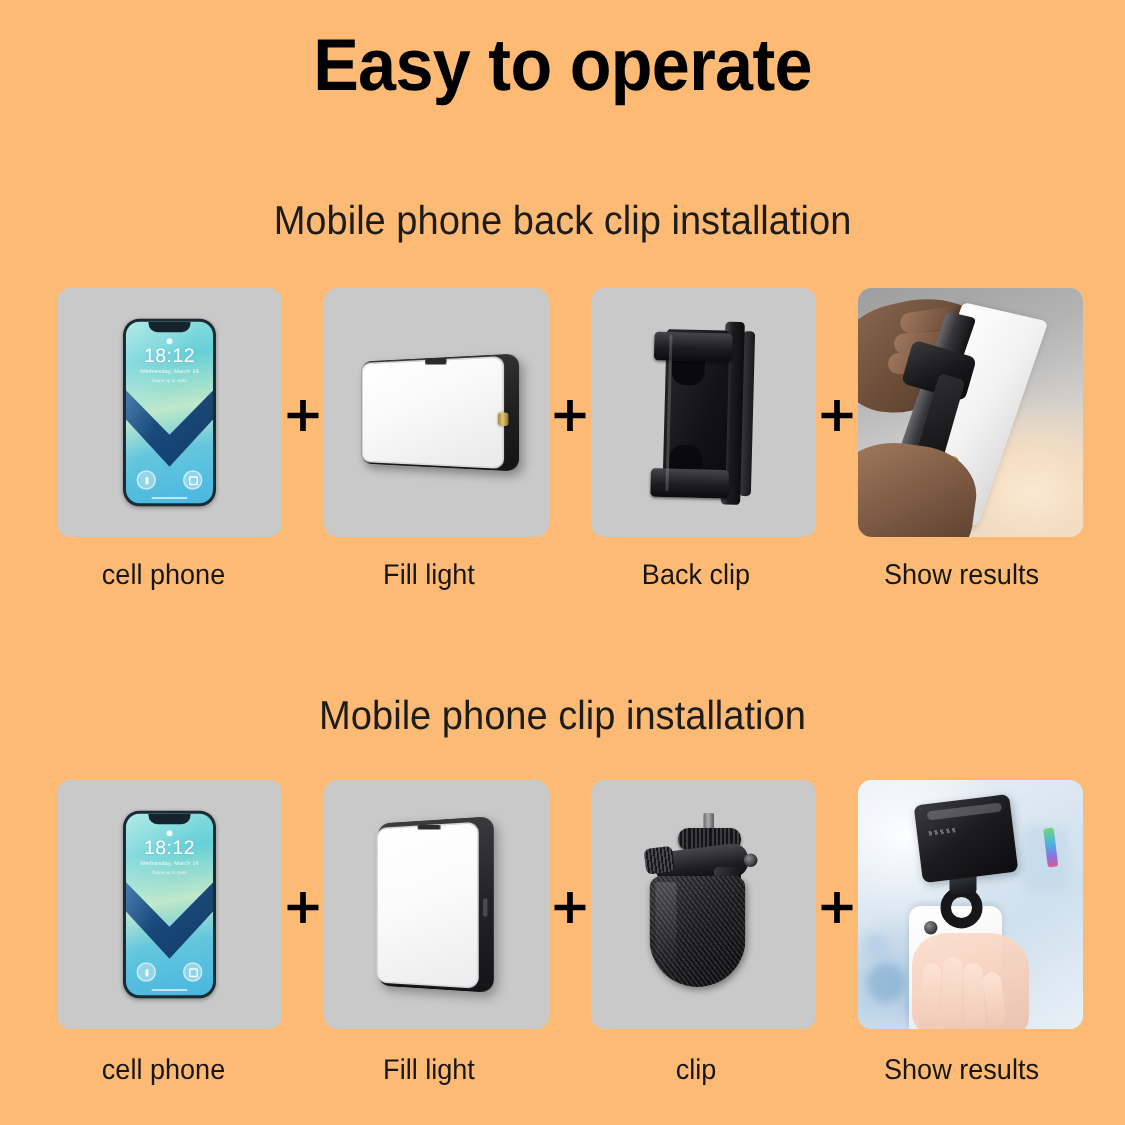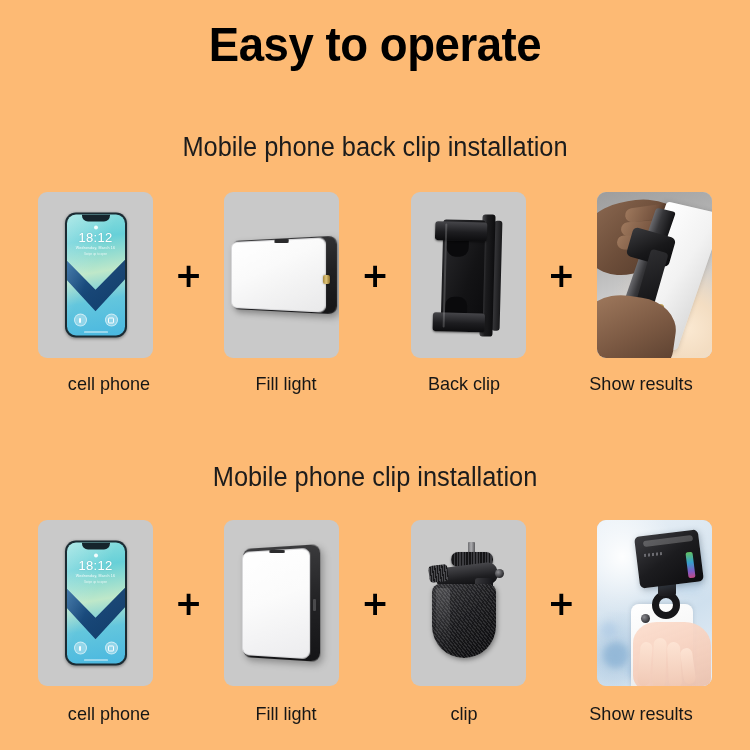--- a/index.html
+++ b/index.html
@@ -98,21 +98,21 @@
     flex: 0 0 auto;
     font-family: "DejaVu Sans", sans-serif;
   }
   .plus-spacer {
     width: 28px;
     flex: 0 0 auto;
   }
 
   
   .tile {
-    width: 115px;
+    width: 150px;
     height: 166px;
     border-radius: 9px;
     background: #c9c9c9;
     position: relative;
     overflow: hidden;
     flex: 0 0 auto;
   }
 
   
   .phone {

